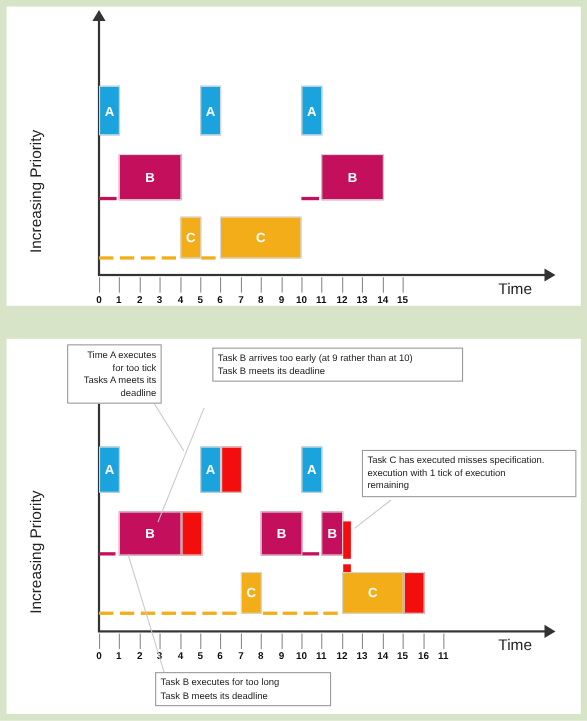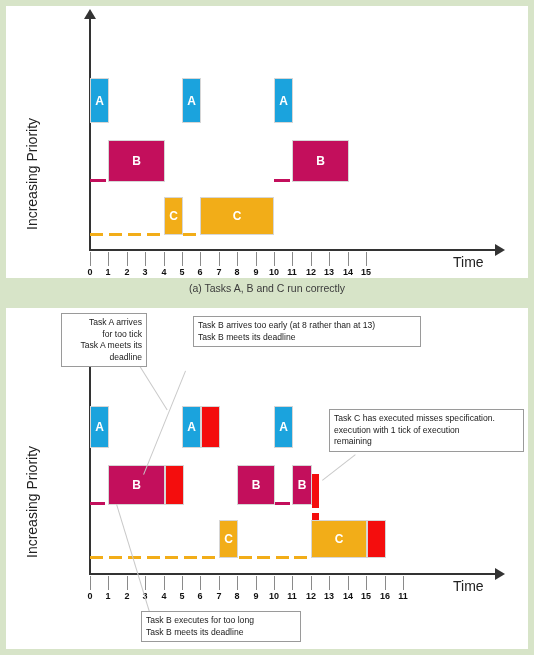--- a/index.html
+++ b/index.html
@@ -146,21 +146,20 @@
 
     <div>
       <div class="dash-seg" style="left:84px;top:227px;width:13px;background:#f2ad18;"></div>
       <div class="dash-seg" style="left:103px;top:227px;width:13px;background:#f2ad18;"></div>
       <div class="dash-seg" style="left:122px;top:227px;width:13px;background:#f2ad18;"></div>
       <div class="dash-seg" style="left:141px;top:227px;width:13px;background:#f2ad18;"></div>
       <div class="dash-seg" style="left:177px;top:227px;width:13px;background:#f2ad18;"></div>
     </div>
   </div>
 
-  <div class="caption">(a)  Tasks A, B and C run correctly</div>
 
   <div class="panel" id="panel-b">
 
     <div class="axis-v" style="left:83px;top:28px;height:238px;"></div>
     <div class="arrow-up" style="left:78px;top:19px;"></div>
 
     <div class="axis-h" style="left:83px;top:265px;width:407px;"></div>
     <div class="arrow-right" style="left:489px;top:260px;"></div>
 
     <div class="ylabel" style="left:18px;top:250px;">Increasing Priority</div>
@@ -254,28 +253,28 @@
       <div class="bang" style="left:306px;top:166px;width:7px;height:34px;"></div>
       <div class="bang" style="left:306px;top:205px;width:7px;height:7px;"></div>
     </div>
 
     <div class="leader" style="left:133px;top:56px;width:54px;transform:rotate(58deg);"></div>
     <div class="leader" style="left:180px;top:63px;width:112px;transform:rotate(112deg);"></div>
     <div class="leader" style="left:316px;top:172px;width:42px;transform:rotate(-38deg);"></div>
     <div class="leader" style="left:111px;top:196px;width:135px;transform:rotate(73deg);"></div>
 
     <div class="callout" style="left:55px;top:5px;width:86px;text-align:right;">
-      <div>Task A arrives</div>
+      <div>Time A executes</div>
       <div>for too tick</div>
-      <div>Task A meets its</div>
+      <div>Tasks A meets its</div>
       <div>deadline</div>
     </div>
 
     <div class="callout" style="left:187px;top:8px;width:228px;text-align:left;">
-      <div>Task B arrives too early (at 8 rather than at 13)</div>
+      <div>Task B arrives too early (at 9 rather than at 10)</div>
       <div>Task B meets its deadline</div>
     </div>
 
     <div class="callout" style="left:323px;top:101px;width:195px;text-align:left;">
       <div>Task C has executed misses specification.</div>
       <div>execution with 1 tick of execution</div>
       <div>remaining</div>
     </div>
 
     <div class="callout" style="left:135px;top:303px;width:160px;text-align:left;">

